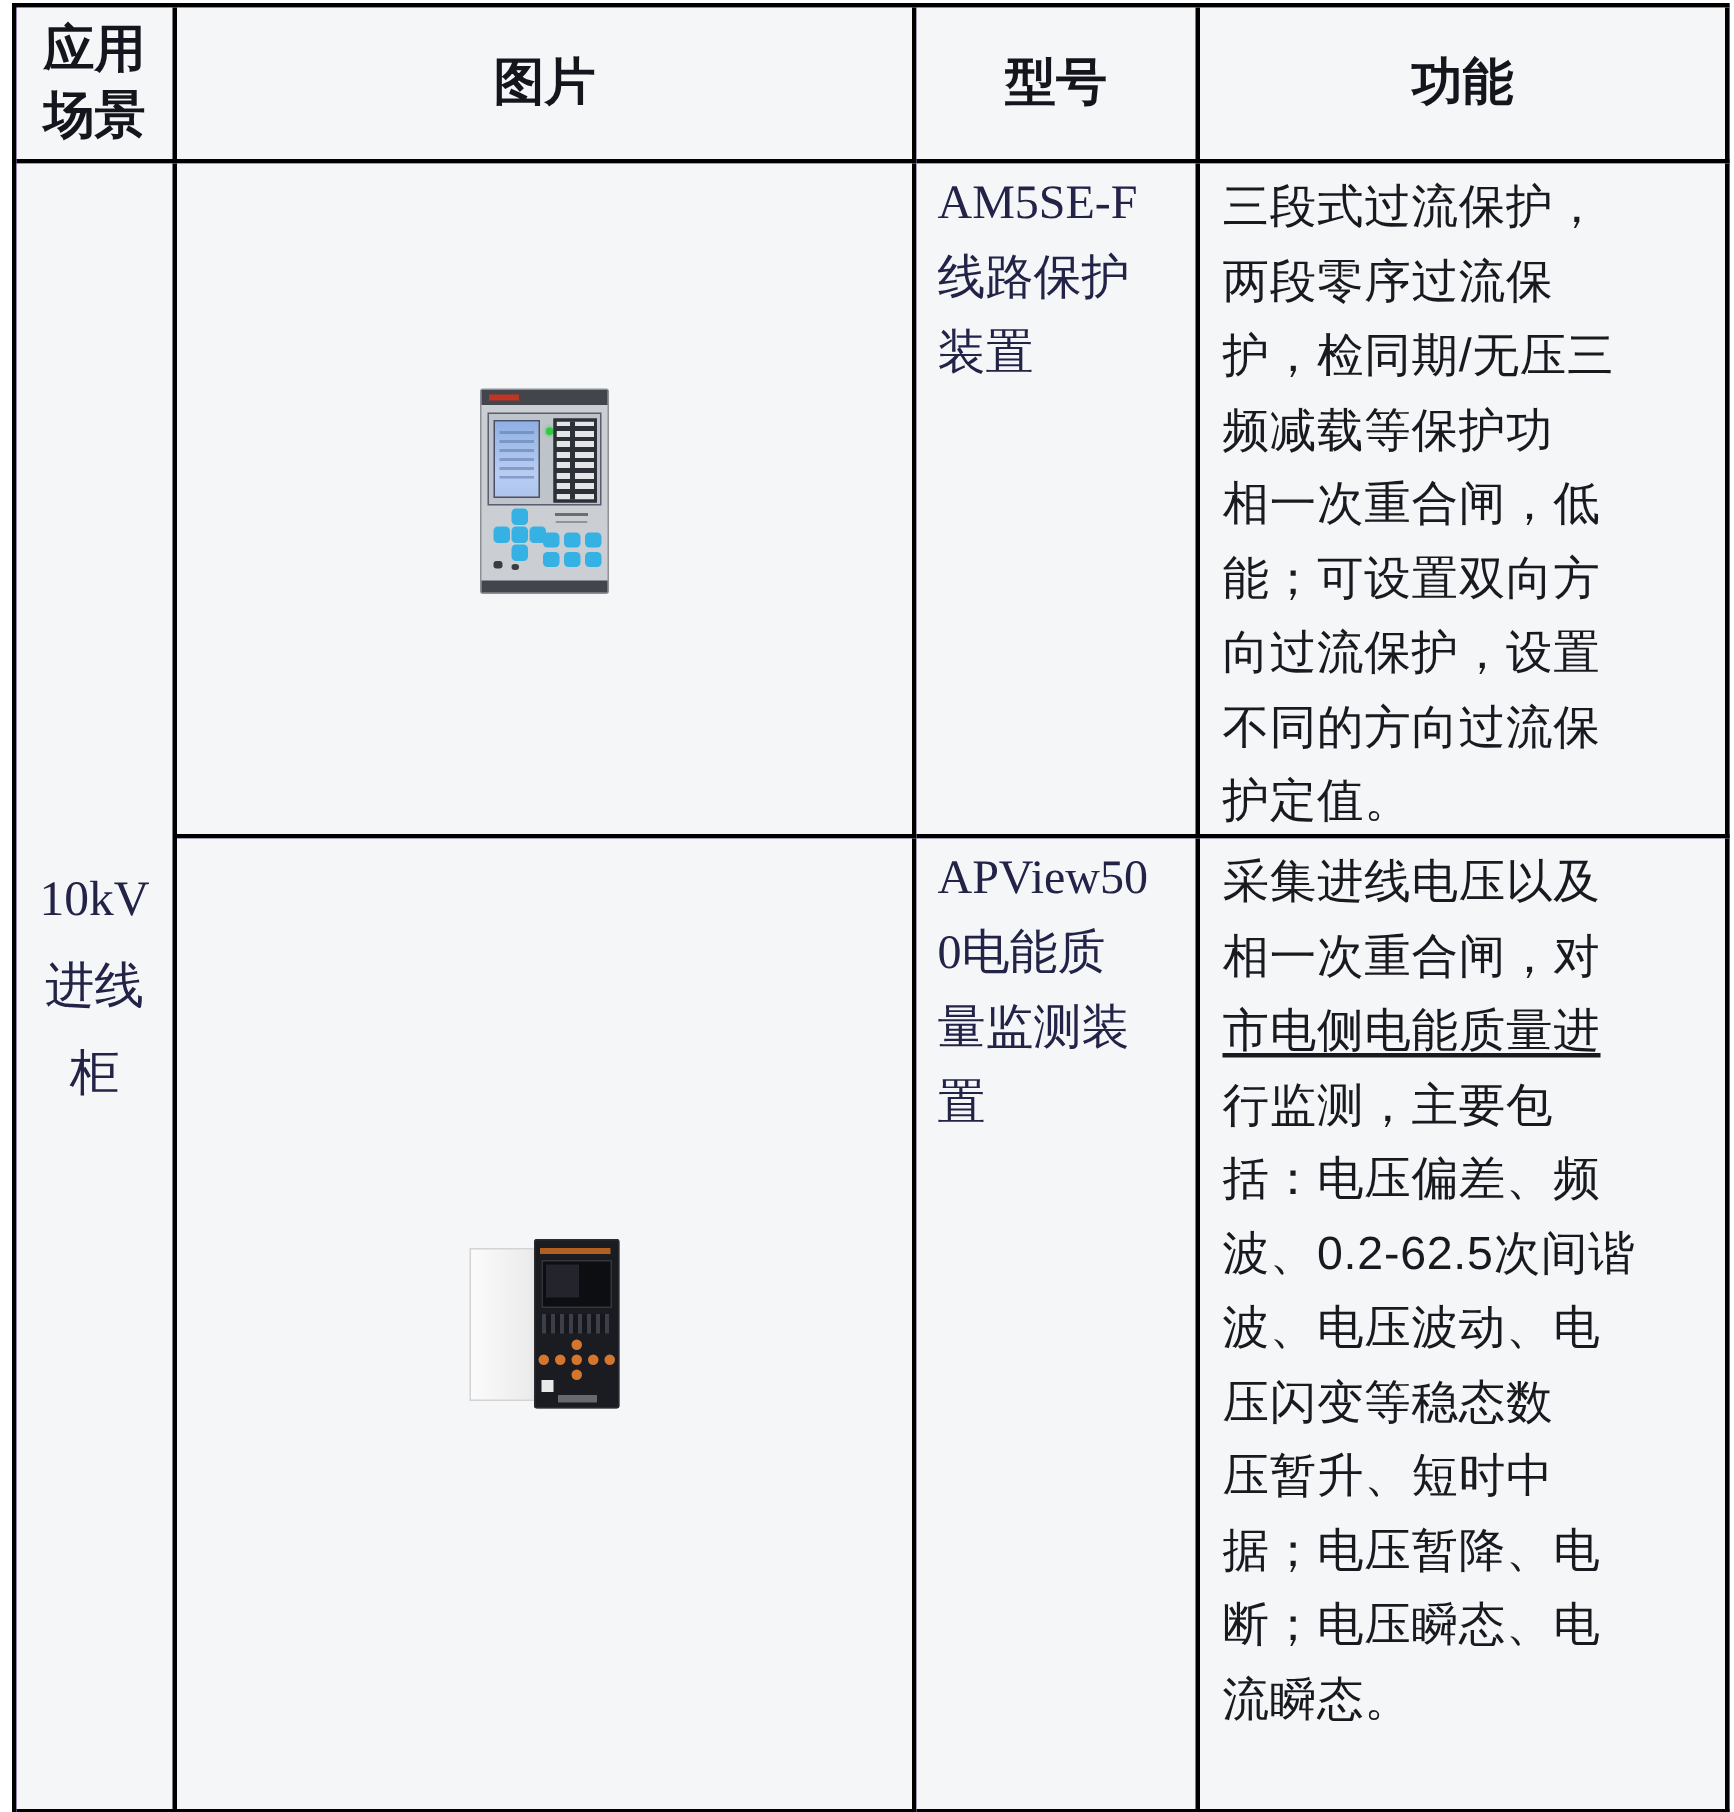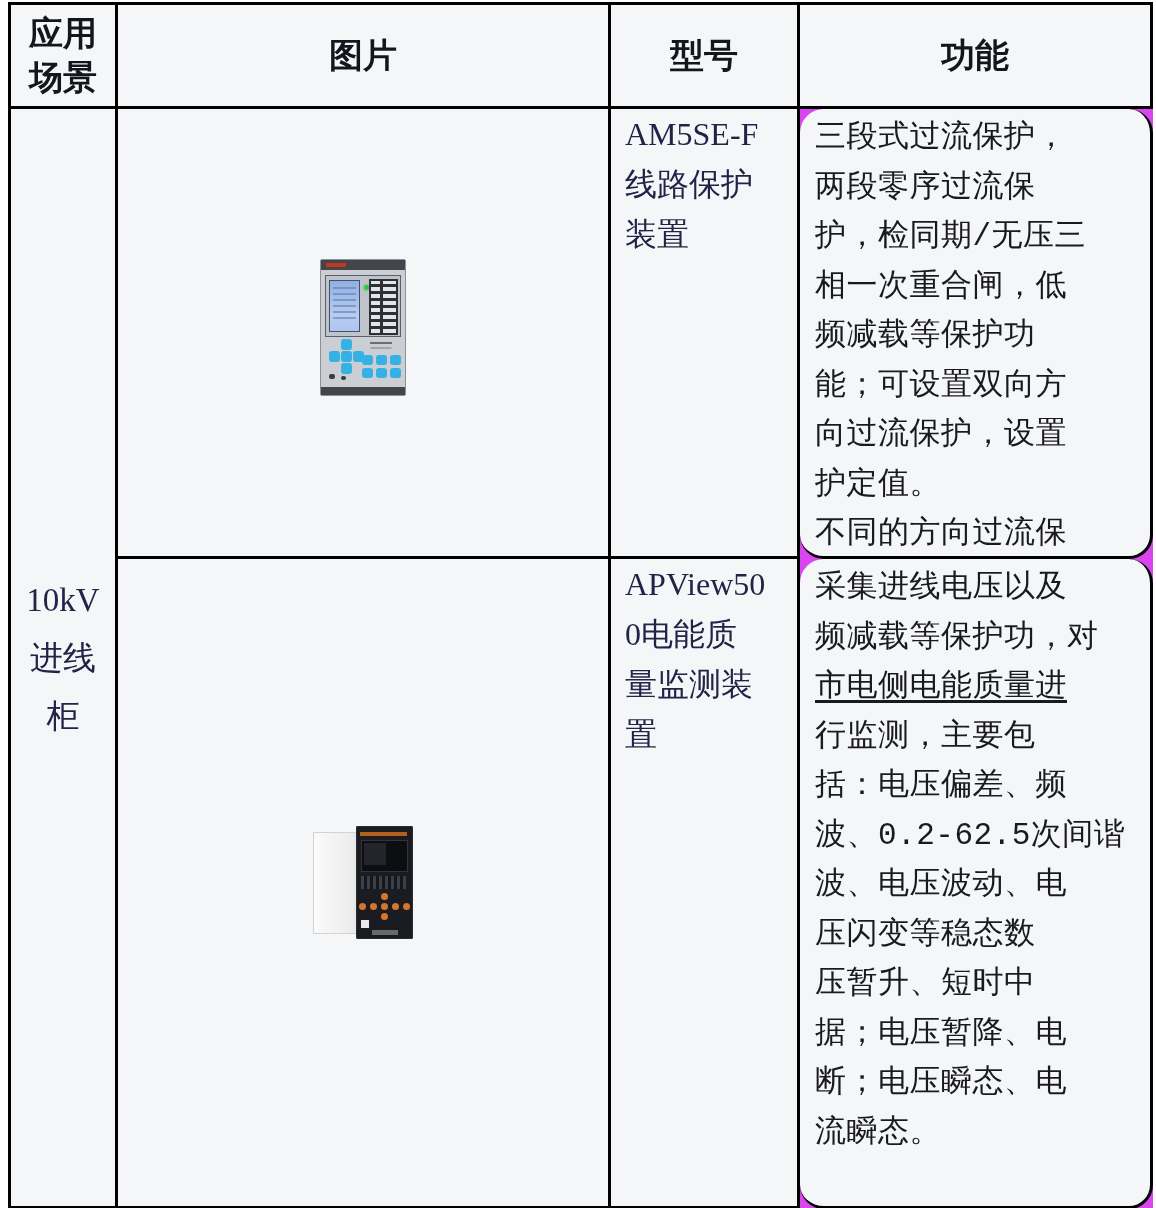--- a/index.html
+++ b/index.html
@@ -2,38 +2,38 @@
 <html><head>
 <meta charset="utf-8">
 <style>
   html,body{margin:0;padding:0;background:#ffffff;}
   body{width:1156px;height:1208px;position:relative;overflow:hidden;
        font-family:"Liberation Serif","DejaVu Serif",serif;}
   .table{position:absolute;left:8px;top:2px;display:grid;
          grid-template-columns:107px 493px 189px 353px;
          grid-template-rows:104px 450px 650px;
          border-top:3px solid #000;border-left:3px solid #000;
-         background:#d946ef;}
+         background:#6d28d9;}
   .cell{border-right:3px solid #000;border-bottom:3px solid #000;
         box-sizing:border-box;overflow:hidden;background:#f5f6f8;}
   
   .hcell{display:flex;flex-direction:column;align-items:center;justify-content:center;
          font-weight:bold;font-size:34px;color:#15151d;}
   .hcell .tline{line-height:44px;white-space:nowrap;}
   
   .scenario{grid-row:2/4;grid-column:1;display:flex;flex-direction:column;
             align-items:center;justify-content:center;color:#232347;font-size:33px;}
   .scenario .tline{line-height:58px;white-space:nowrap;}
   
   .model{display:flex;flex-direction:column;
          padding-left:14px;color:#232347;font-size:32px;font-family:Liberation Serif, serif;}
   .model .tline{line-height:50px;white-space:nowrap;}
   
-  .func{font-family:Liberation Mono, monospace;color:#191920;font-size:31px;
-        padding:4px 4px 0 15px;border-radius:24px;}
+  .func{font-family:Liberation Sans, sans-serif;color:#191920;font-size:31px;
+        padding:4px 4px 0 15px;}
   .func .tline{line-height:49.5px;white-space:nowrap;letter-spacing:0.5px;}
   .func .underlined{text-decoration:underline;text-underline-offset:5px;}
   
   .img-cell{display:flex;align-items:center;justify-content:center;}
   .r1.img-cell{padding-bottom:10px;}
   
   .dev1{position:relative;width:84px;height:135px;background:#cbced3;
         border:1px solid #8d9095;border-radius:2px;}
   .d1-top{position:absolute;left:0;top:0;right:0;height:10px;background:#43454c;}
   .d1-logo{position:absolute;left:5px;top:3px;width:20px;height:4px;background:#c23522;}
@@ -140,26 +140,26 @@
   </div>
   <div class="cell model r1">
       <div class="tline">AM5SE-F</div>
       <div class="tline">线路保护</div>
       <div class="tline">装置</div>
     </div>
   <div class="cell func r1">
       <div class="tline">三段式过流保护，</div>
       <div class="tline">两段零序过流保</div>
       <div class="tline">护，检同期/无压三</div>
+      <div class="tline">频减载等保护功</div>
       <div class="tline">相一次重合闸，低</div>
-      <div class="tline">频减载等保护功</div>
       <div class="tline">能；可设置双向方</div>
       <div class="tline">向过流保护，设置</div>
+      <div class="tline">不同的方向过流保</div>
       <div class="tline">护定值。</div>
-      <div class="tline">不同的方向过流保</div>
     </div>
 
   <div class="cell img-cell r2">
     <div class="dev2">
       <div class="d2-box"></div>
       <div class="d2-panel">
         <i class="d2-head"></i>
         <i class="d2-screen"></i>
         <i class="d2-bars"></i>
         <i class="ob n"></i>
@@ -175,21 +175,21 @@
     </div>
   </div>
   <div class="cell model r2">
       <div class="tline">APView50</div>
       <div class="tline">0电能质</div>
       <div class="tline">量监测装</div>
       <div class="tline">置</div>
     </div>
   <div class="cell func r2">
       <div class="tline">采集进线电压以及</div>
-      <div class="tline">频减载等保护功，对</div>
+      <div class="tline">相一次重合闸，对</div>
       <div class="tline underlined">市电侧电能质量进</div>
       <div class="tline">行监测，主要包</div>
       <div class="tline">括：电压偏差、频</div>
       <div class="tline">波、0.2-62.5次间谐</div>
       <div class="tline">波、电压波动、电</div>
       <div class="tline">压闪变等稳态数</div>
       <div class="tline">压暂升、短时中</div>
       <div class="tline">据；电压暂降、电</div>
       <div class="tline">断；电压瞬态、电</div>
       <div class="tline">流瞬态。</div>

